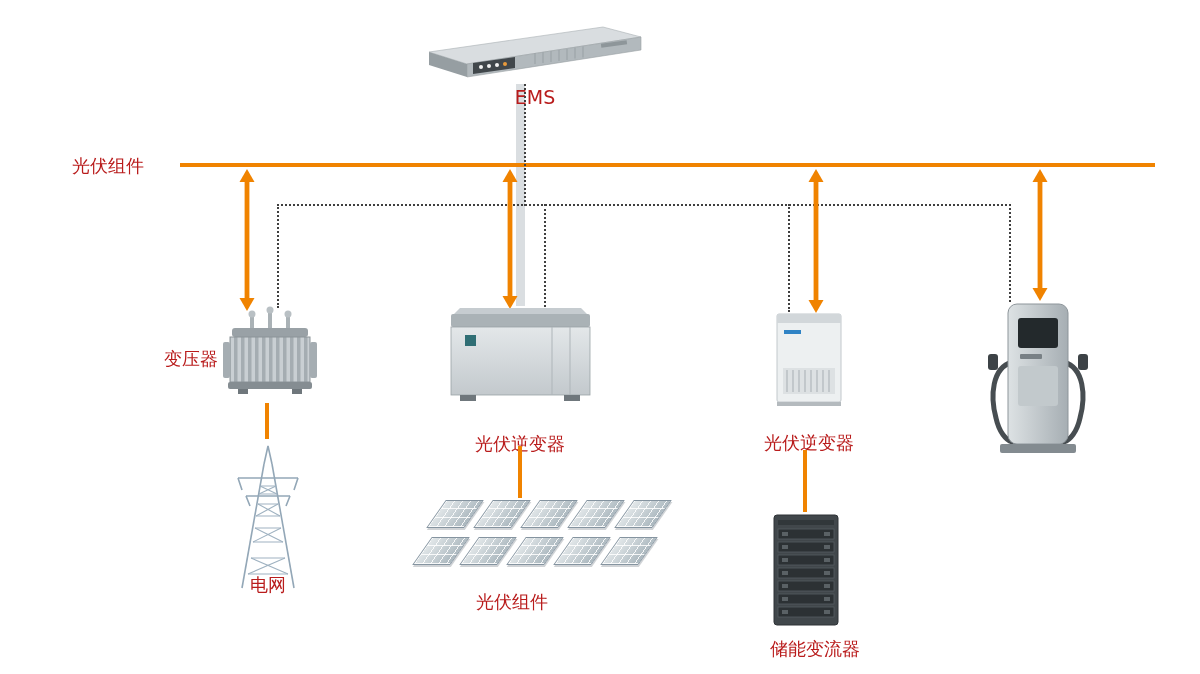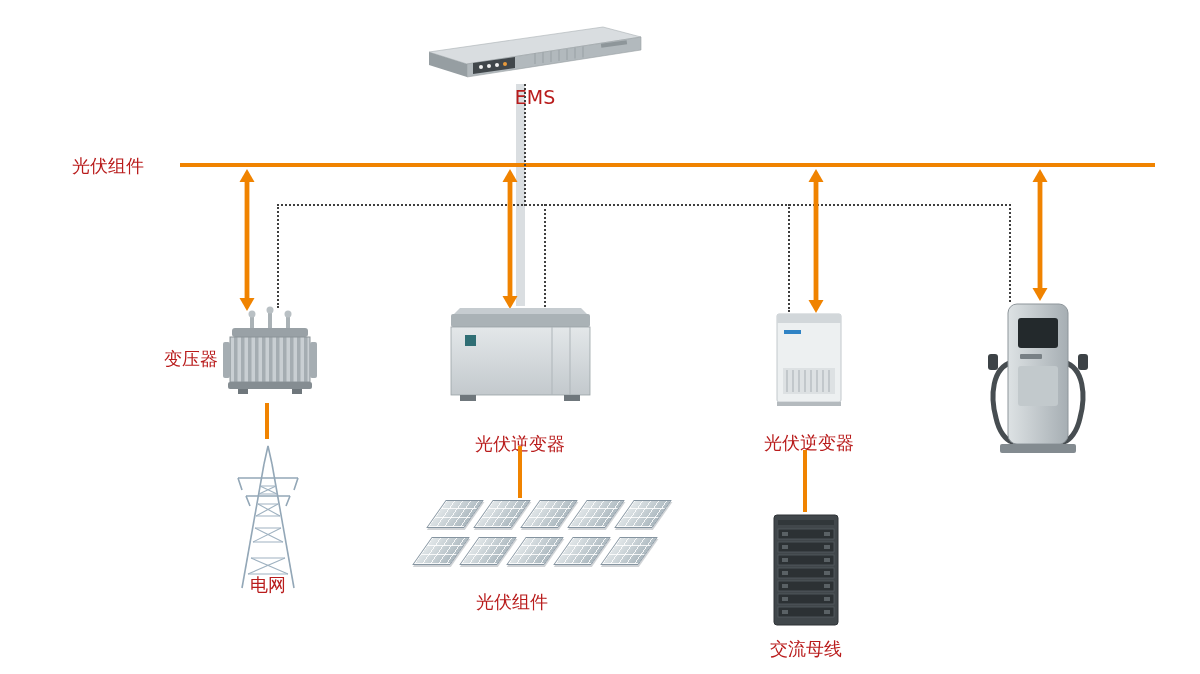--- a/index.html
+++ b/index.html
@@ -215,21 +215,21 @@
       <rect x="10" y="59" width="6" height="4"></rect>
         <rect x="52" y="59" width="6" height="4"></rect>
       <rect x="10" y="72" width="6" height="4"></rect>
         <rect x="52" y="72" width="6" height="4"></rect>
       <rect x="10" y="85" width="6" height="4"></rect>
         <rect x="52" y="85" width="6" height="4"></rect>
       <rect x="10" y="98" width="6" height="4"></rect>
         <rect x="52" y="98" width="6" height="4"></rect>
     </g>
   </svg>
-  <div class="label center" style="left:770px; top:637px; width:72px;">交流母线</div>
+  <div class="label center" style="left:770px; top:637px; width:72px;">储能变流器</div>
 
   <svg class="abs" style="left:982px; top:300px;" width="112" height="158" viewBox="0 0 112 158">
     <defs>
       <linearGradient id="chgBody" x1="0" y1="0" x2="1" y2="0">
         <stop offset="0" stop-color="#dde2e4"></stop>
         <stop offset="1" stop-color="#a6aeb3"></stop>
       </linearGradient>
     </defs>
     <path d="M30,62 C10,68 8,96 14,118 C17,132 24,140 30,142" fill="none" stroke="#474d51" stroke-width="5" stroke-linecap="round"></path>
     <path d="M82,62 C102,68 104,96 98,118 C95,132 88,140 82,142" fill="none" stroke="#474d51" stroke-width="5" stroke-linecap="round"></path>

